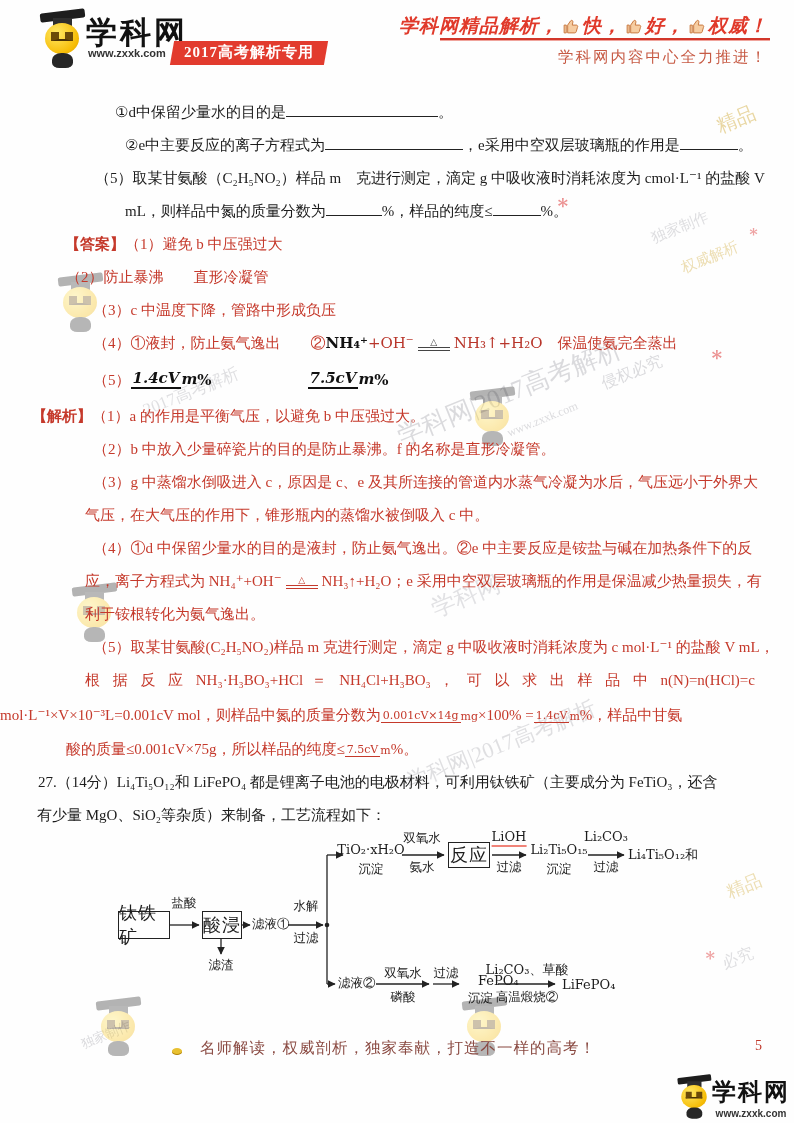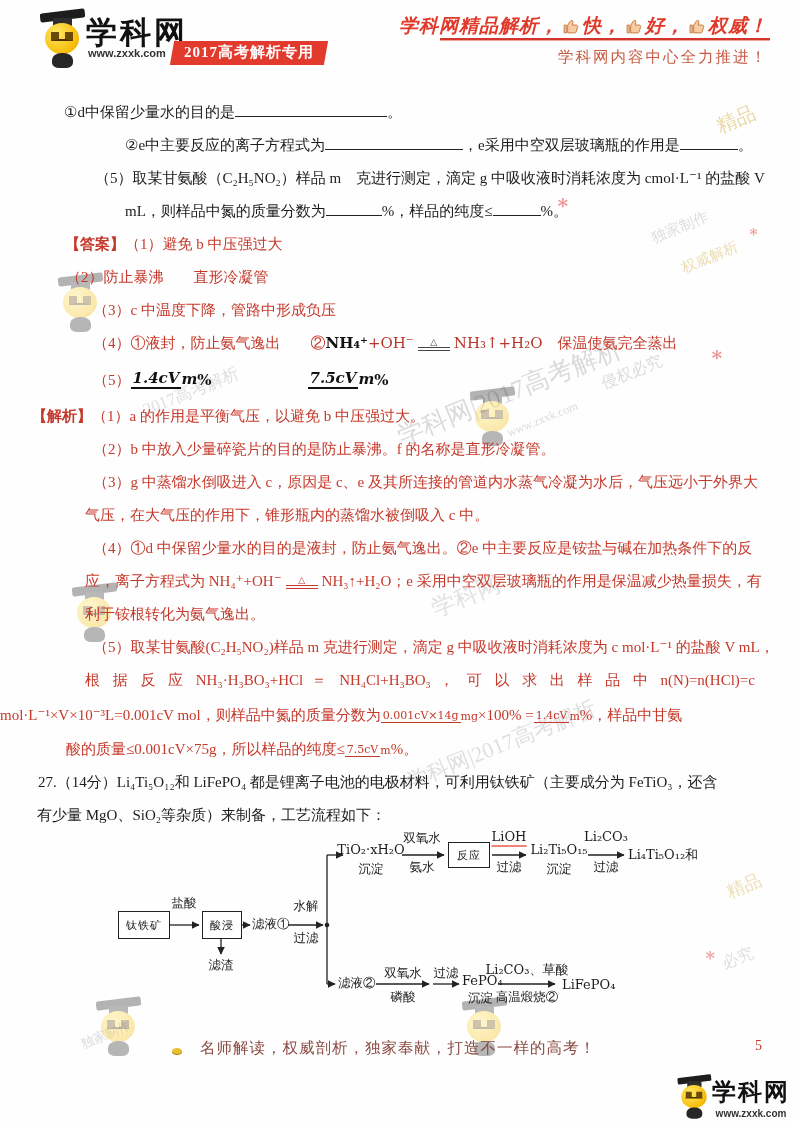--- a/index.html
+++ b/index.html
@@ -52,21 +52,21 @@
   .cond.redc .bar{border-color:#c5392b}
   .fml{font-family:"DejaVu Serif",serif}
   .fb{color:#111;font-weight:bold;font-family:"DejaVu Serif",serif}
   .just{white-space:normal;text-align:justify;text-align-last:justify}
   .fracln{display:flex;align-items:center;height:40px;white-space:nowrap;font-size:15px}
   .subln{line-height:36px;height:36px}
   
   .fc{position:absolute;left:100px;top:828px;width:620px;height:200px;z-index:2;font-size:12.5px}
   .fc svg{position:absolute;left:0;top:0}
   .fc-box{position:absolute;border:1.4px solid #222;display:flex;align-items:center;justify-content:center;
-          font-size:11px;background:transparent;letter-spacing:1px}
+          font-size:18px;background:transparent;letter-spacing:1px}
   .fc-t,.fc-f{position:absolute;line-height:1.15}
   .fc-f{font-family:"DejaVu Serif",serif;font-size:13px}
   .ctr{transform:translateX(-50%)}
   .rl{border-bottom:2px solid rgba(235,90,75,.75)}
   
   .ftr{position:absolute;left:0;top:1038px;width:100%;z-index:3}
   .ftr-dot{position:absolute;left:172px;top:10px;width:10px;height:6px;background:#e8c030;border-radius:50%;box-shadow:0 1px 0 #b08000}
   .ftr-slogan{position:absolute;left:200px;top:0;font-size:15.5px;color:#8a4a42;letter-spacing:1px}
   .ftr-page{position:absolute;right:32px;top:0;font-size:14px;color:#c0392b}
   .corner-logo{position:absolute;right:4px;top:1066px;display:flex;align-items:center;z-index:3}
@@ -126,21 +126,21 @@
       <svg viewBox="0 0 24 24">
           <path d="M6 10v11H3V10h3zm4 11h8c1 0 1.9-.7 2.1-1.7l1.7-6.1A2 2 0 0 0 19.9 10h-5.4l.9-4.2A1.9 1.9 0 0 0 12 4.2L8 10v11z" fill="#f6cda2" stroke="#c87941" stroke-width="1.4"></path>
         </svg>
       <span>权威！</span>
     </div>
     <div class="slog-line"></div>
     <div class="slog2">学科网内容中心全力推进！</div>
   </div>
 
   <div class="content">
-    <div class="ln" style="padding-left:64px"><span>①d中保留少量水的目的是</span><span class="blank" style="width:152px"></span><span>。</span></div>
+    <div class="ln" style="padding-left:115px"><span>①d中保留少量水的目的是</span><span class="blank" style="width:152px"></span><span>。</span></div>
     <div class="ln" style="padding-left:125px"><span>②e中主要反应的离子方程式为</span><span class="blank" style="width:138px"></span><span>，e采用中空双层玻璃瓶的作用是</span><span class="blank" style="width:58px"></span><span>。</span></div>
     <div class="ln" style="padding-left:95px">（5）取某甘氨酸（C₂H₅NO₂）样品 m　克进行测定，滴定 g 中吸收液时消耗浓度为 cmol·L⁻¹ 的盐酸 V</div>
     <div class="ln" style="padding-left:125px"><span>mL，则样品中氮的质量分数为</span><span class="blank" style="width:56px"></span><span>%，样品的纯度≤</span><span class="blank" style="width:48px"></span><span>%。</span></div>
 
     <div class="ln red" style="padding-left:65px"><b>【答案】</b><span>（1）避免 b 中压强过大</span></div>
     <div class="ln red" style="padding-left:66px">（2）防止暴沸　　直形冷凝管</div>
     <div class="ln red" style="padding-left:93px">（3）c 中温度下降，管路中形成负压</div>
     <div class="ln red" style="padding-left:93px"><span>（4）①液封，防止氨气逸出　　②</span><span class="fb">NH₄⁺</span><span class="fml" style="color:#b8352a">+OH⁻</span><span class="cond">
           <span class="tri">△</span>
           <span class="bar"></span>
@@ -231,21 +231,21 @@
     <span class="fc-f ctr" style="left:459px;top:15px">Li₂Ti₅O₁₅</span>
     <span class="fc-t ctr" style="left:459px;top:34px">沉淀</span>
     <span class="fc-f ctr" style="left:506px;top:2px">Li₂CO₃</span>
     <span class="fc-t ctr" style="left:506px;top:32px">过滤</span>
     <span class="fc-f" style="left:528px;top:20px">Li₄Ti₅O₁₂和</span>
 
     <span class="fc-t" style="left:238px;top:148px">滤液②</span>
     <span class="fc-t ctr" style="left:303px;top:138px">双氧水</span>
     <span class="fc-t ctr" style="left:303px;top:162px">磷酸</span>
     <span class="fc-t ctr" style="left:346px;top:138px">过滤</span>
-    <span class="fc-f" style="left:362px;top:146px">FePO₄</span>
+    <span class="fc-f" style="left:378px;top:146px">FePO₄</span>
     <span class="fc-t" style="left:368px;top:163px">沉淀</span>
     <span class="fc-f ctr" style="left:427px;top:135px">Li₂CO₃、草酸</span>
     <span class="fc-t ctr" style="left:427px;top:162px">高温煅烧②</span>
     <span class="fc-f" style="left:462px;top:150px">LiFePO₄</span>
   </div>
 
   <div class="ftr">
     <span class="ftr-dot"></span>
     <div class="ftr-slogan">名师解读，权威剖析，独家奉献，打造不一样的高考！</div>
     <div class="ftr-page">5</div>

